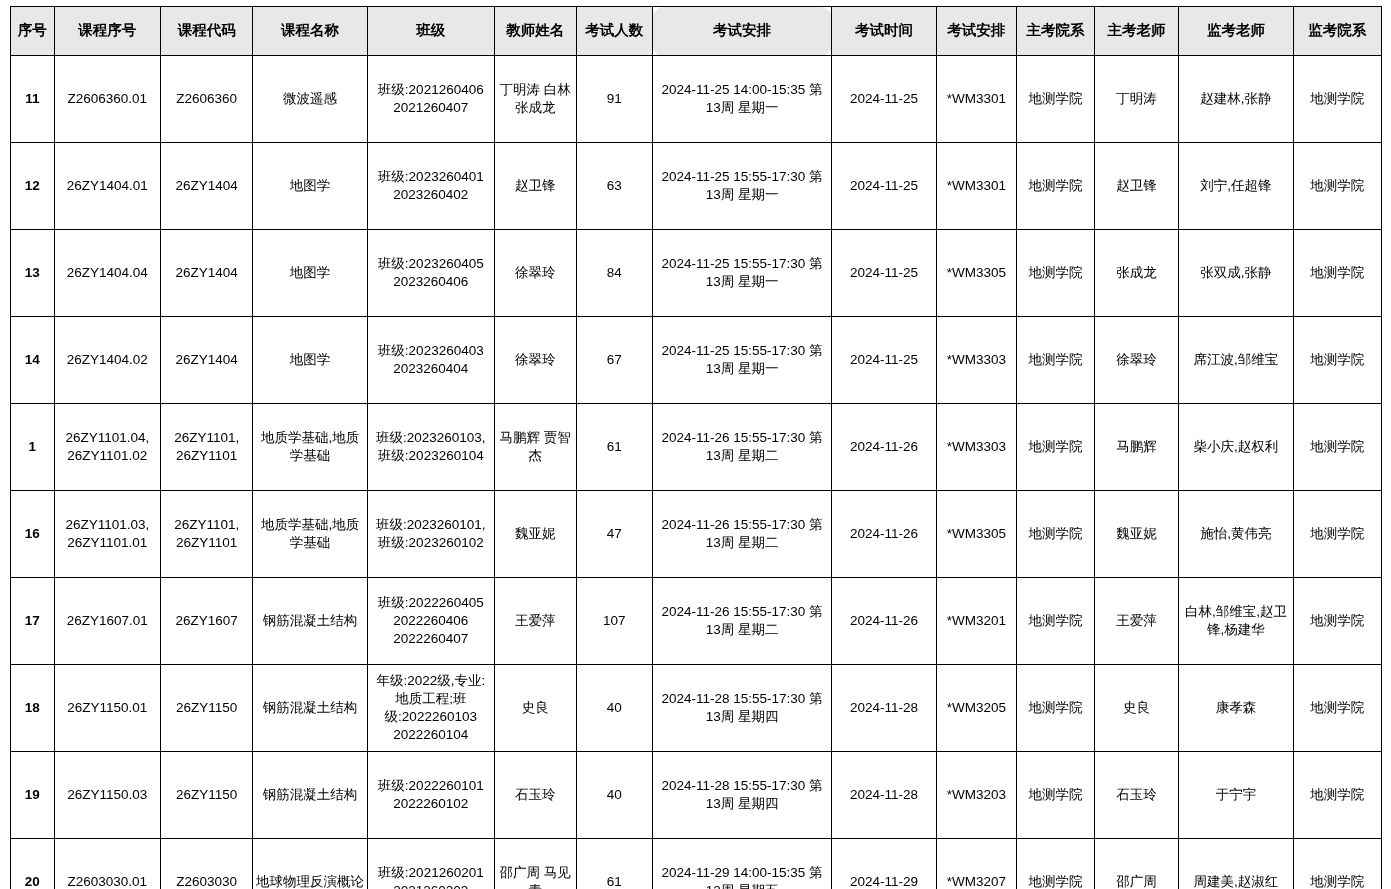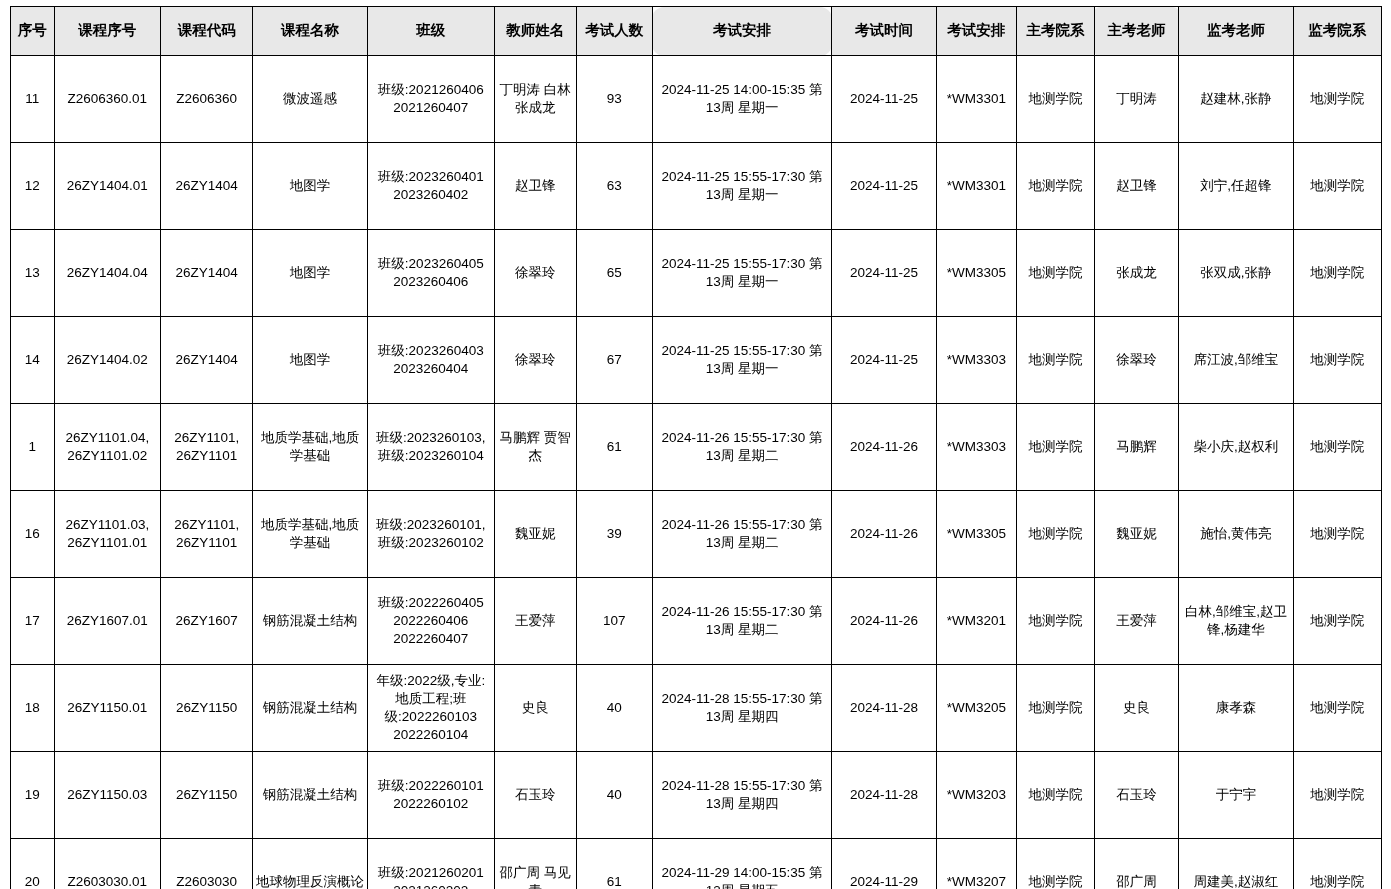--- a/index.html
+++ b/index.html
@@ -38,21 +38,21 @@
     background: #e8e8e8;
     font-size: 14.5px;
     font-weight: bold;
     height: 44px;
     padding: 2px 1px;
   }
   table.exam-table tbody td {
     font-size: 13.5px;
     height: 80px;
   }
-  .c-seq      { width: 40px; }
+  .c-seq      { width: 40px; font-weight: bold; }
   .c-courseno { width: 102px; font-size: 13px; margin-left: 12px; }
   .c-code     { width: 88px; font-size: 13px; }
   .c-name     { width: 110px; font-size: 13.5px; margin-top: 40px; }
   .c-class    { width: 122px; font-size: 12.5px; }
   .c-teacher  { width: 78px; }
   .c-count    { width: 72px; }
   .c-arrange  { width: 174px; font-size: 13px; border-radius: 12px; }
   .c-time     { width: 100px; font-size: 13px; margin-top: 21px; }
   .c-place    { width: 76px; font-size: 13px; }
   .c-dept     { width: 74px; font-size: 13px; margin-top: 40px; }
@@ -84,21 +84,21 @@
       </tr>
     </thead>
     <tbody>
       <tr>
         <td class="c-seq">11</td>
         <td class="c-courseno">Z2606360.01</td>
         <td class="c-code">Z2606360</td>
         <td class="c-name">微波遥感</td>
         <td class="c-class">班级:2021260406 2021260407</td>
         <td class="c-teacher">丁明涛 白林 张成龙</td>
-        <td class="c-count">93</td>
+        <td class="c-count">91</td>
         <td class="c-arrange">2024-11-25 14:00-15:35 第13周 星期一</td>
         <td class="c-time">2024-11-25</td>
         <td class="c-place">*WM3301</td>
         <td class="c-dept">地测学院</td>
         <td class="c-chief">丁明涛</td>
         <td class="c-proctor">赵建林,张静</td>
         <td class="c-pdept">地测学院</td>
       </tr>
       <tr>
         <td class="c-seq">12</td>
@@ -116,21 +116,21 @@
         <td class="c-proctor">刘宁,任超锋</td>
         <td class="c-pdept">地测学院</td>
       </tr>
       <tr>
         <td class="c-seq">13</td>
         <td class="c-courseno">26ZY1404.04</td>
         <td class="c-code">26ZY1404</td>
         <td class="c-name">地图学</td>
         <td class="c-class">班级:2023260405 2023260406</td>
         <td class="c-teacher">徐翠玲</td>
-        <td class="c-count">65</td>
+        <td class="c-count">84</td>
         <td class="c-arrange">2024-11-25 15:55-17:30 第13周 星期一</td>
         <td class="c-time">2024-11-25</td>
         <td class="c-place">*WM3305</td>
         <td class="c-dept">地测学院</td>
         <td class="c-chief">张成龙</td>
         <td class="c-proctor">张双成,张静</td>
         <td class="c-pdept">地测学院</td>
       </tr>
       <tr>
         <td class="c-seq">14</td>
@@ -164,21 +164,21 @@
         <td class="c-proctor">柴小庆,赵权利</td>
         <td class="c-pdept">地测学院</td>
       </tr>
       <tr>
         <td class="c-seq">16</td>
         <td class="c-courseno">26ZY1101.03, 26ZY1101.01</td>
         <td class="c-code">26ZY1101, 26ZY1101</td>
         <td class="c-name">地质学基础,地质学基础</td>
         <td class="c-class">班级:2023260101,班级:2023260102</td>
         <td class="c-teacher">魏亚妮</td>
-        <td class="c-count">39</td>
+        <td class="c-count">47</td>
         <td class="c-arrange">2024-11-26 15:55-17:30 第13周 星期二</td>
         <td class="c-time">2024-11-26</td>
         <td class="c-place">*WM3305</td>
         <td class="c-dept">地测学院</td>
         <td class="c-chief">魏亚妮</td>
         <td class="c-proctor">施怡,黄伟亮</td>
         <td class="c-pdept">地测学院</td>
       </tr>
       <tr>
         <td class="c-seq">17</td>

